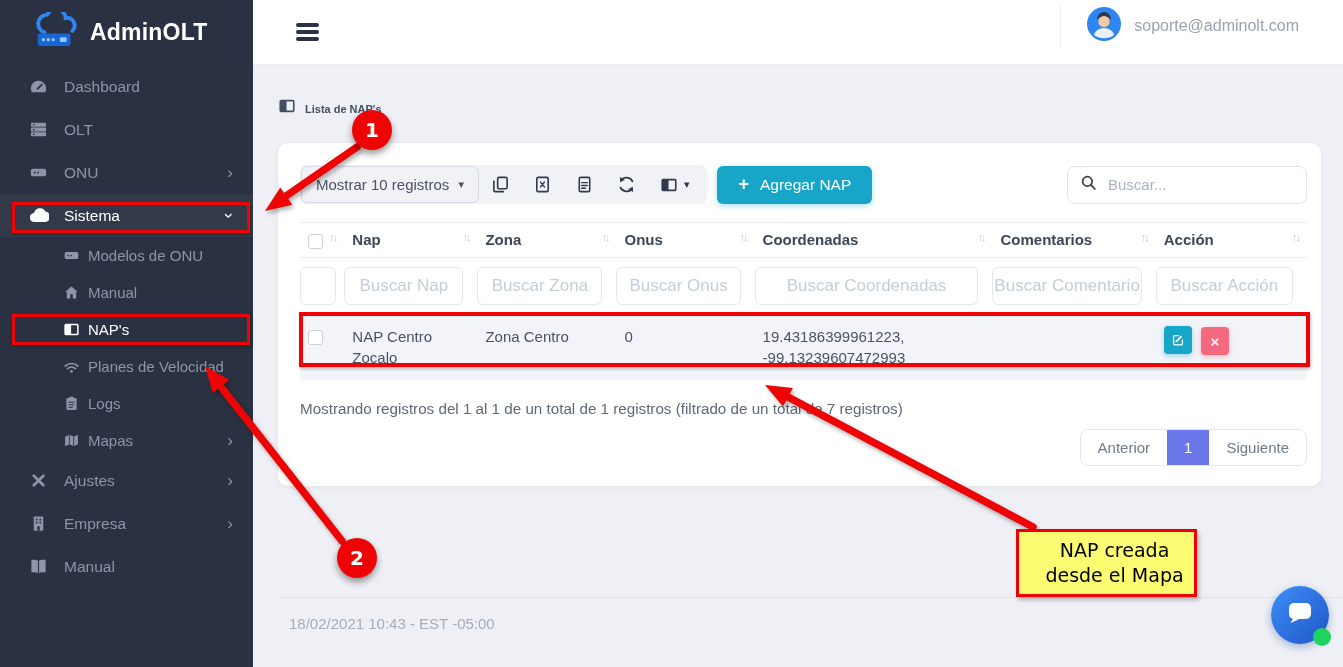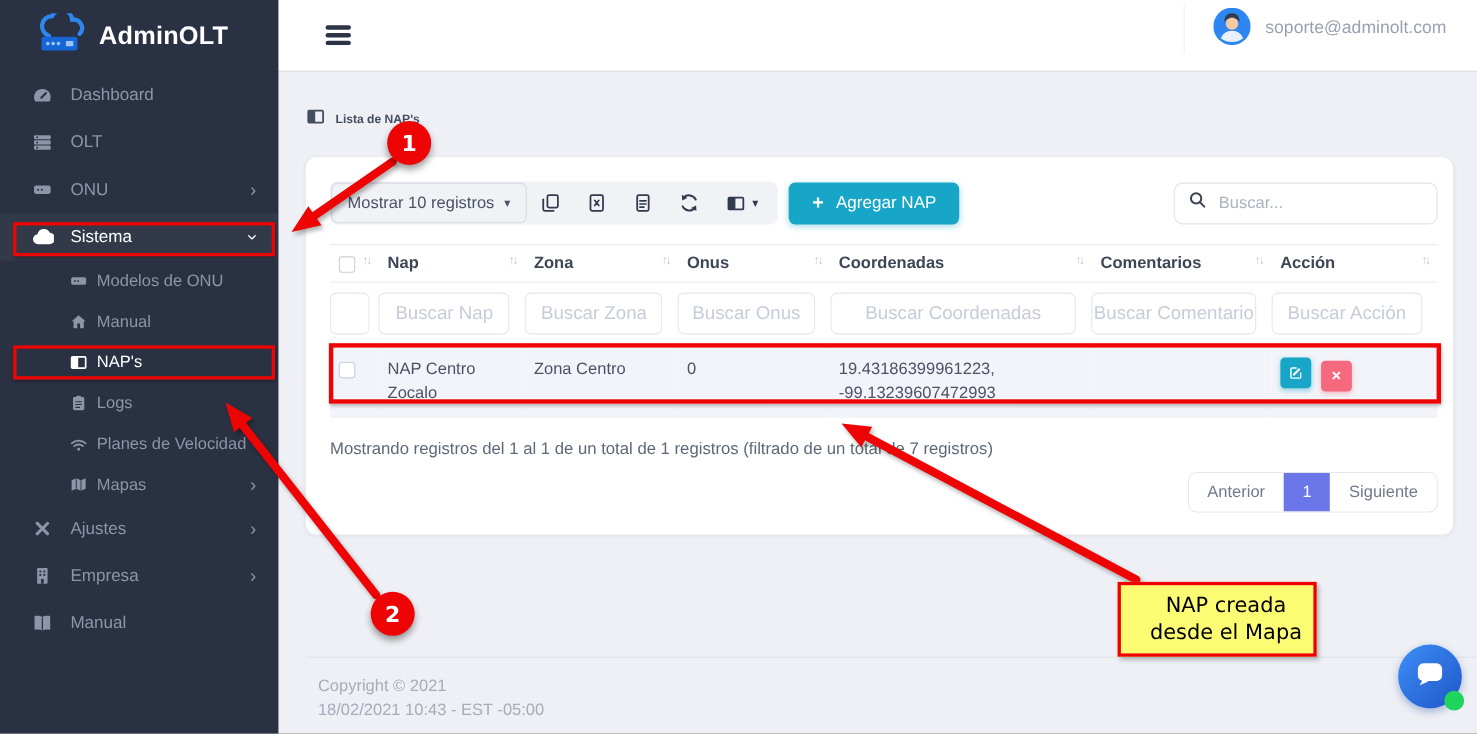--- a/index.html
+++ b/index.html
@@ -18,21 +18,21 @@
   .nav-item.active { color:#fff; background:rgba(255,255,255,.04); }
   .nav-item.active .chev { color:#fff; }
   .nav-item.sub { padding-left:62px; font-size:15px; height:37px; }
   .nav-item.sub .nicon { width:18px; flex:0 0 18px; margin-right:8px; }
   .nav-item.sub.active { background:transparent; }
 
   
   .topbar { position:absolute; left:253px; top:0; right:0; height:65px; background:#fff; border-bottom:1px solid #e9ecf1; z-index:4; }
   .hamburger { position:absolute; left:43px; top:23px; width:23px; cursor:pointer; }
   .hamburger span { display:block; height:3.6px; background:#2b3344; border-radius:2px; margin-bottom:3.6px; }
-  .userbox { position:absolute; right:0; top:4px; bottom:16px; border-left:1px solid #eef0f4; display:flex; align-items:center; padding:0 28px 0 26px; }
+  .userbox { position:absolute; right:0; top:4px; bottom:16px; border-left:1px solid #eef0f4; display:flex; align-items:center; padding:0 44px 0 26px; }
   .user-email { color:#99a2b0; font-size:16px; margin-left:13px; }
 
   
   .content { position:absolute; left:253px; top:65px; right:0; bottom:0; background:#eef0f5; padding:28px 22px 0 25px; }
   .page-title { display:flex; align-items:flex-end; color:#454e60; font-weight:700; font-size:11px; height:22px; }
   .page-title .ticon { margin-right:9px; display:flex; }
 
   .card { margin-top:28px; background:#fff; border-radius:10px; box-shadow:0 1px 5px rgba(40,50,70,.07); padding:22px 14px 20px 22px; }
 
   .toolbar { display:flex; align-items:center; }
@@ -178,41 +178,41 @@
             <rect x="2.5" y="4" width="15" height="12" rx="1" fill="none" stroke="currentColor" stroke-width="1.8"></rect>
             <rect x="2.5" y="4" width="7" height="12" fill="currentColor"></rect>
           </svg>
       </span>
       <span>NAP's</span>
     </div>
 
     <div class="nav-item sub">
       <span class="nicon">
         <svg width="17" height="17" viewBox="0 0 20 20">
+            <path d="M2.5 9.5a11 11 0 0 1 15 0" stroke="currentColor" stroke-width="1.9" fill="none" stroke-linecap="round"></path>
+            <path d="M5.3 12.5a7 7 0 0 1 9.4 0" stroke="currentColor" stroke-width="1.9" fill="none" stroke-linecap="round"></path>
+            <circle cx="10" cy="15.8" r="1.6" fill="currentColor"></circle>
+          </svg>
+      </span>
+      <span>Planes de Velocidad</span>
+    </div>
+
+    <div class="nav-item sub">
+      <span class="nicon">
+        <svg width="17" height="17" viewBox="0 0 20 20">
             <rect x="4" y="3.5" width="12" height="14" rx="1.5" fill="currentColor"></rect>
             <rect x="7.5" y="2" width="5" height="3" rx="1" fill="currentColor"></rect>
             <g stroke="#2a3142" stroke-width="1.2">
               <line x1="6.5" y1="8.5" x2="13.5" y2="8.5"></line>
               <line x1="6.5" y1="11.5" x2="13.5" y2="11.5"></line>
               <line x1="6.5" y1="14.5" x2="11.5" y2="14.5"></line>
             </g>
           </svg>
       </span>
       <span>Logs</span>
-    </div>
-
-    <div class="nav-item sub">
-      <span class="nicon">
-        <svg width="17" height="17" viewBox="0 0 20 20">
-            <path d="M2.5 9.5a11 11 0 0 1 15 0" stroke="currentColor" stroke-width="1.9" fill="none" stroke-linecap="round"></path>
-            <path d="M5.3 12.5a7 7 0 0 1 9.4 0" stroke="currentColor" stroke-width="1.9" fill="none" stroke-linecap="round"></path>
-            <circle cx="10" cy="15.8" r="1.6" fill="currentColor"></circle>
-          </svg>
-      </span>
-      <span>Planes de Velocidad</span>
     </div>
 
     <div class="nav-item sub">
       <span class="nicon">
         <svg width="17" height="17" viewBox="0 0 20 20">
             <path d="M2.5 5.5l5-2.2 5 2.2 5-2.2v11.2l-5 2.2-5-2.2-5 2.2z" fill="currentColor"></path>
             <g stroke="#2a3142" stroke-width="1">
               <line x1="7.5" y1="3.3" x2="7.5" y2="14.5"></line>
               <line x1="12.5" y1="5.5" x2="12.5" y2="16.7"></line>
             </g>
@@ -414,21 +414,20 @@
       <div style="display:flex">
         <div class="pagination" style="margin-left:auto">
           <span class="page-btn">Anterior</span>
           <span class="page-btn active">1</span>
           <span class="page-btn">Siguiente</span>
         </div>
       </div>
     </div>
 
     <div class="site-footer">
-      <div>Copyright © 2021</div>
       <div>18/02/2021 10:43 - EST -05:00</div>
     </div>
   </div>
 
   <div class="overlay">
     <svg class="arrows" width="1343" height="667" viewBox="0 0 1343 667">
       <g fill="#ee0404" stroke="#ee0404">
         <line x1="357" y1="147" x2="286" y2="196" stroke-width="7.5" stroke-linecap="round"></line>
         <polygon points="265,211 280.3,187.5 292.3,204.8" stroke="none"></polygon>
         <line x1="342" y1="541" x2="221" y2="387" stroke-width="7.5" stroke-linecap="round"></line>

